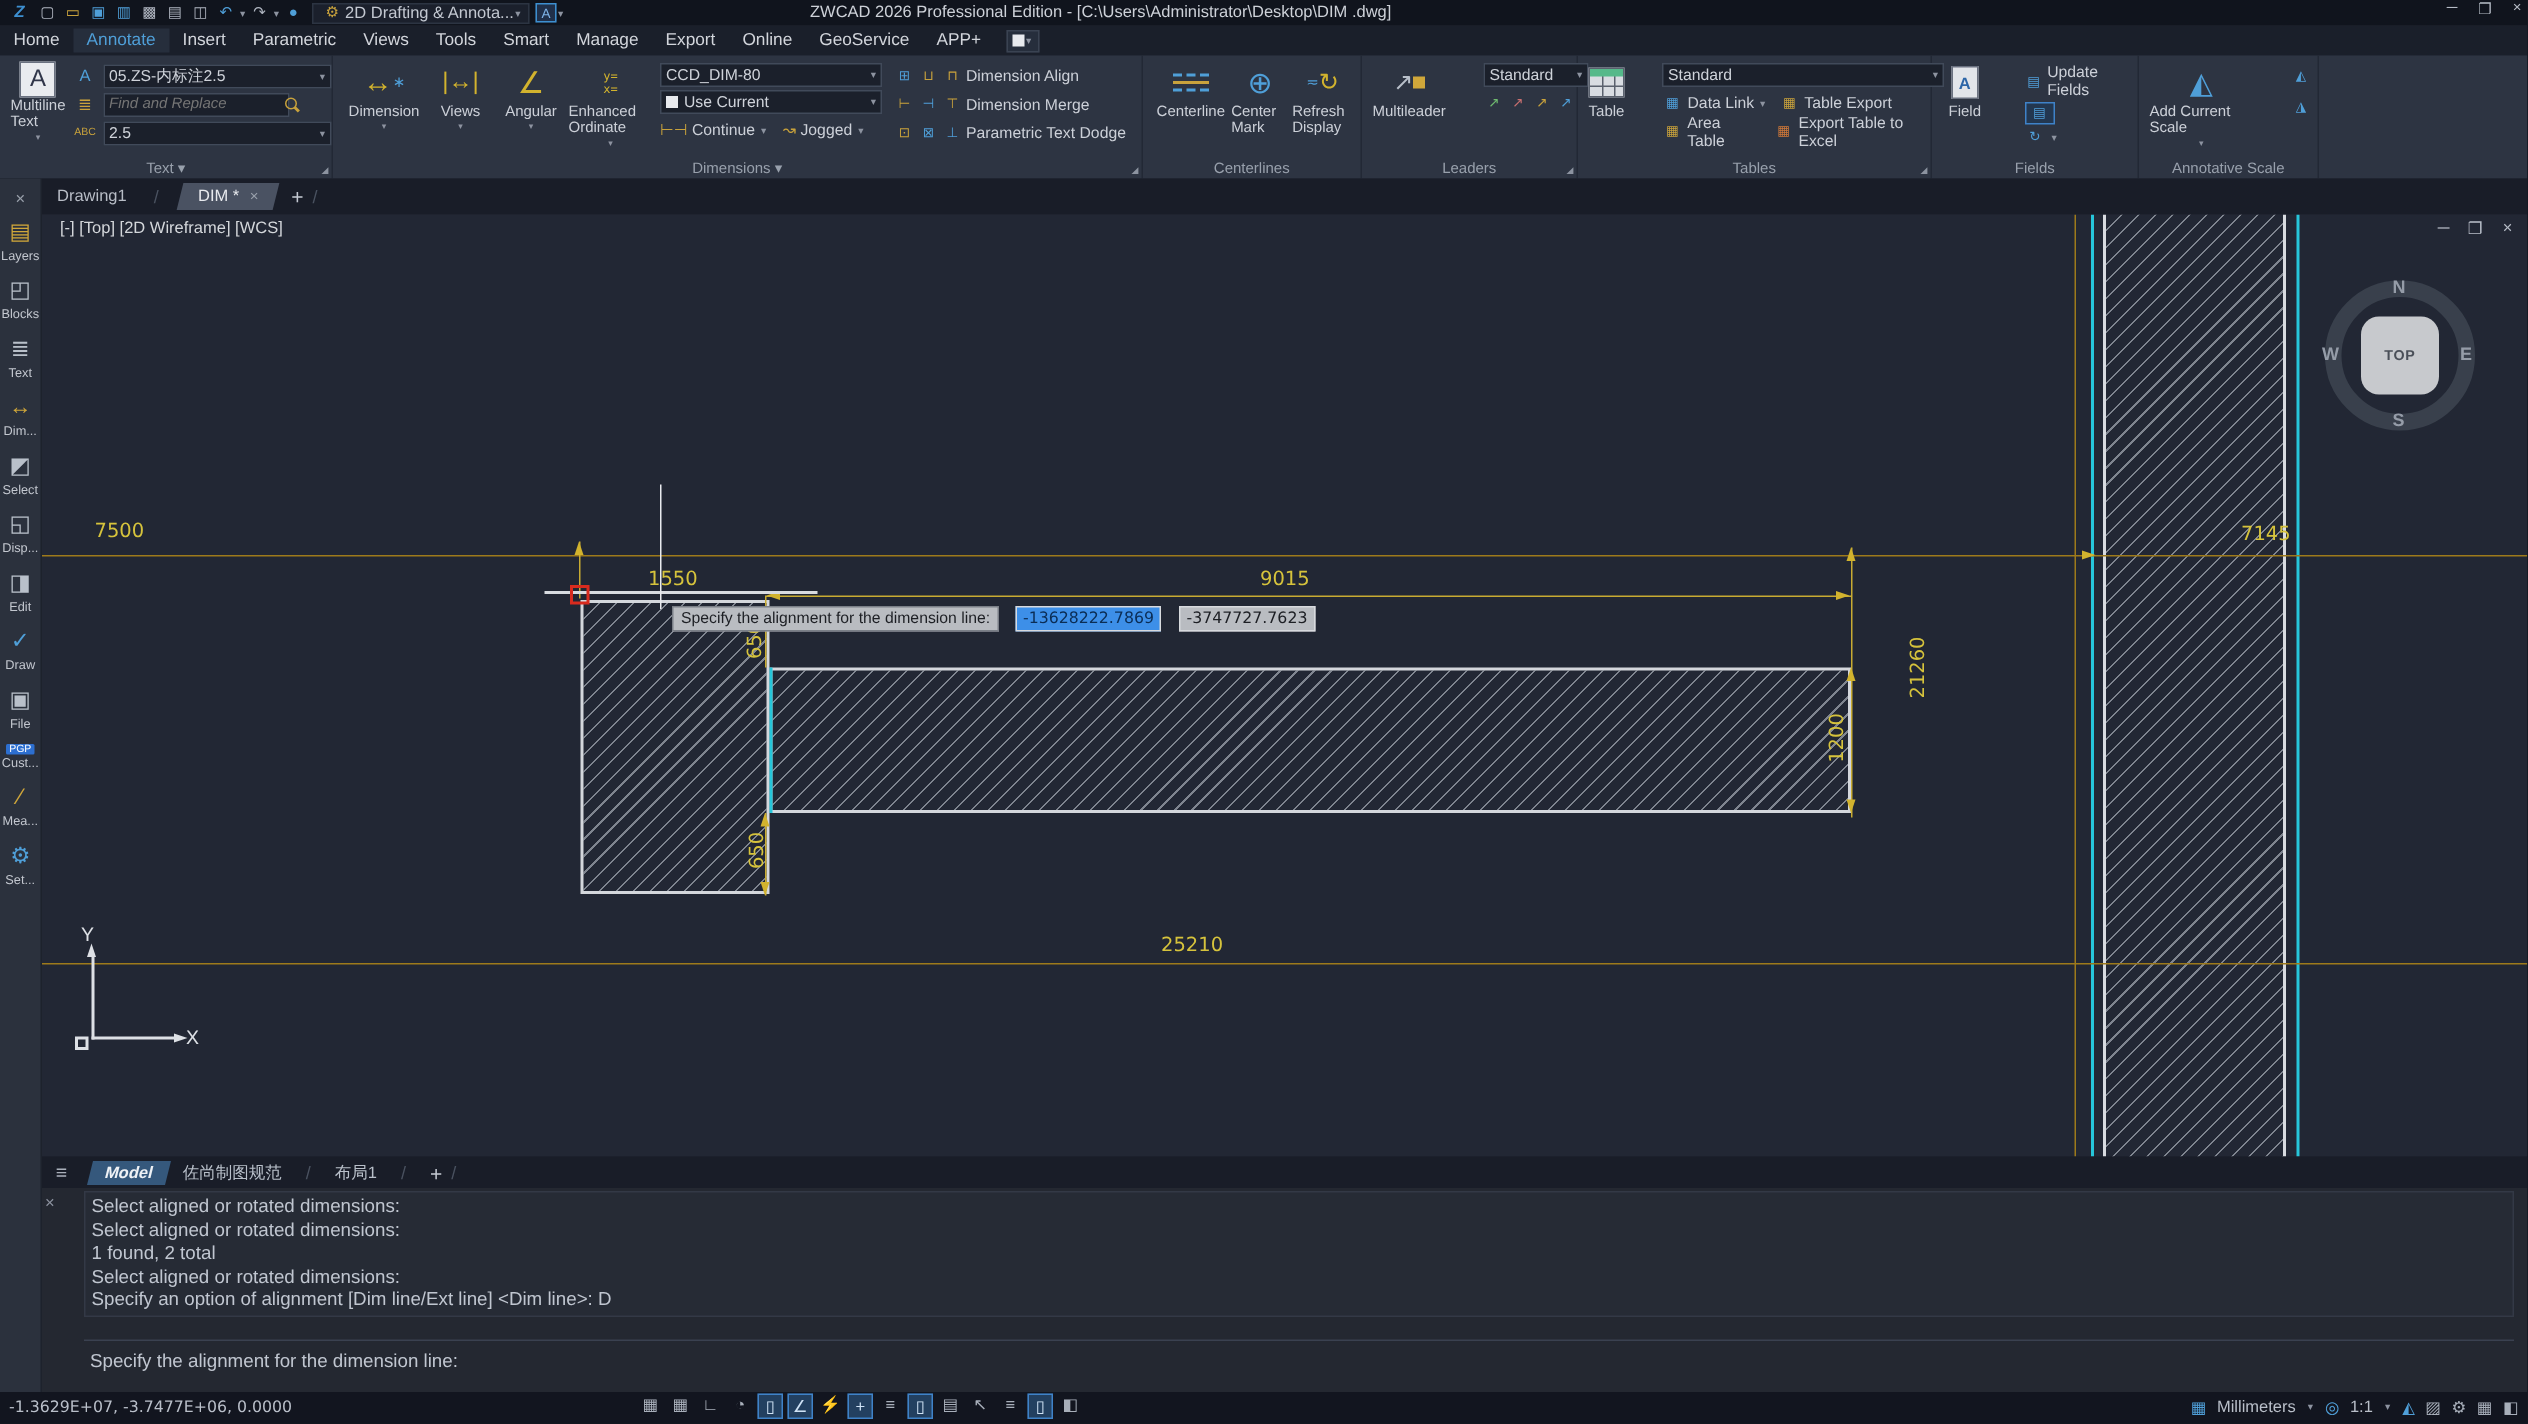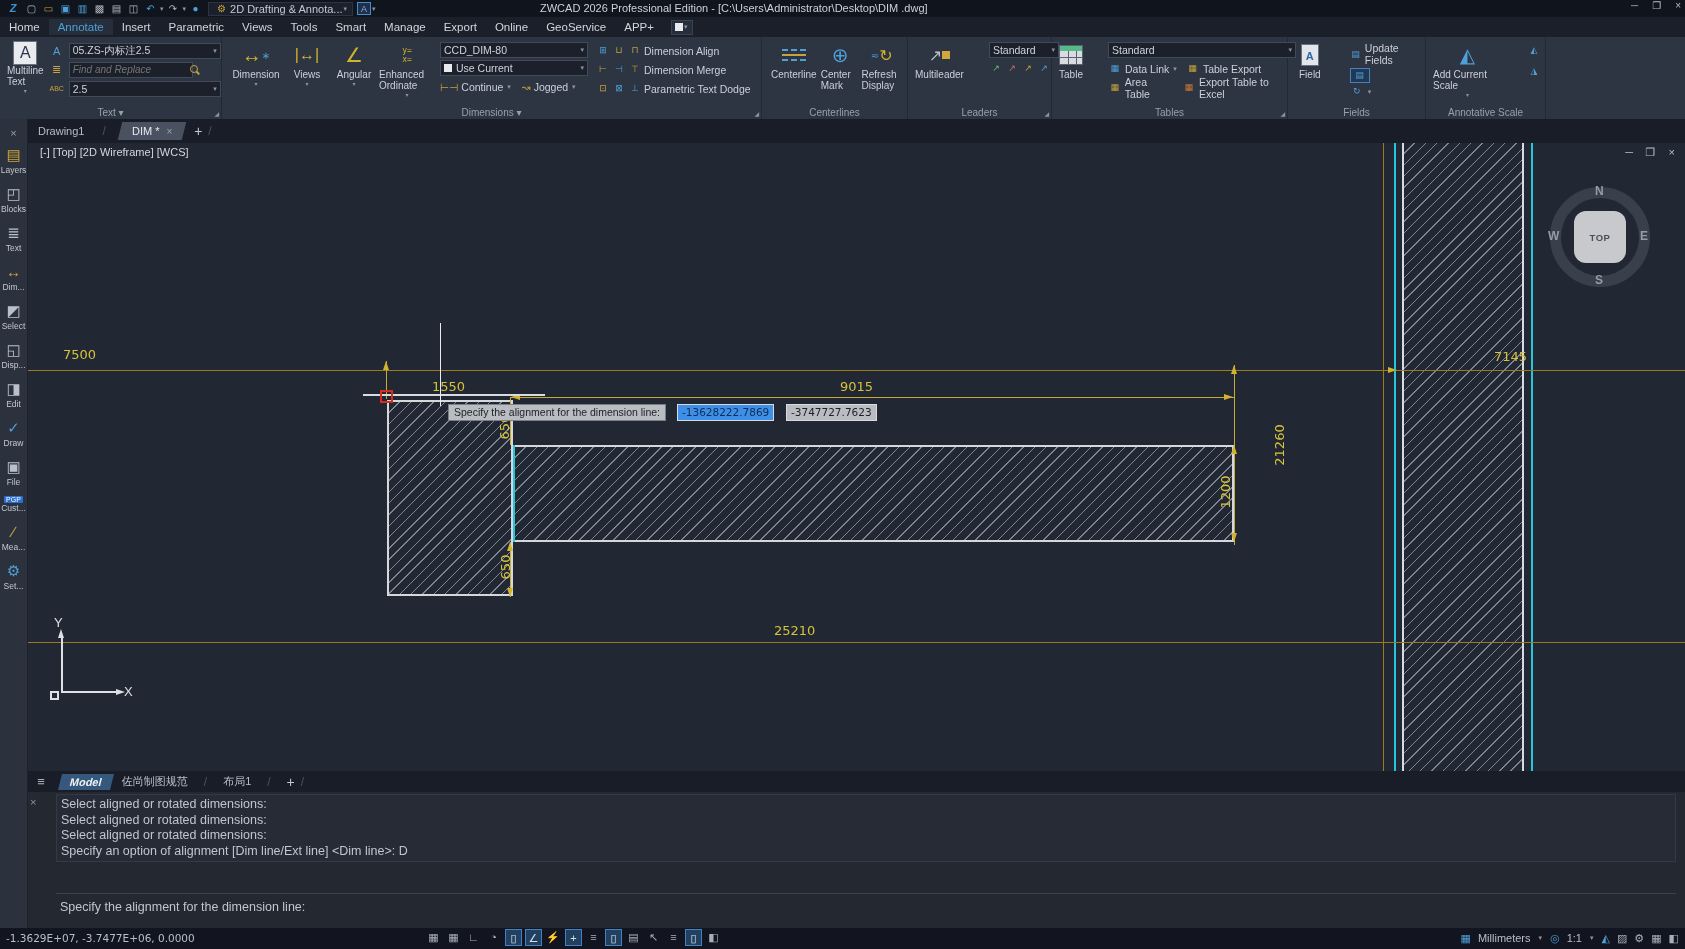--- a/index.html
+++ b/index.html
@@ -541,20 +541,21 @@
     <span class="slash">/</span>
     <span class="addtab">+</span>
     <span class="slash">/</span>
   </div>
 
   <div id="cmd">
     <span class="cclose">×</span>
     <div id="hist">
       <div>Select aligned or rotated dimensions:</div>
       <div>Select aligned or rotated dimensions:</div>
+      <div>1 found, 2 total</div>
       <div>Select aligned or rotated dimensions:</div>
       <div>Specify an option of alignment [Dim line/Ext line] &lt;Dim line&gt;: D</div>
     </div>
     <div id="cmdsep"></div>
     <div id="prompt">Specify the alignment for the dimension line:</div>
   </div>
 
   <div id="statusbar">
     <span id="coords">-1.3629E+07,  -3.7477E+06,  0.0000</span>
     <span id="toggles">

